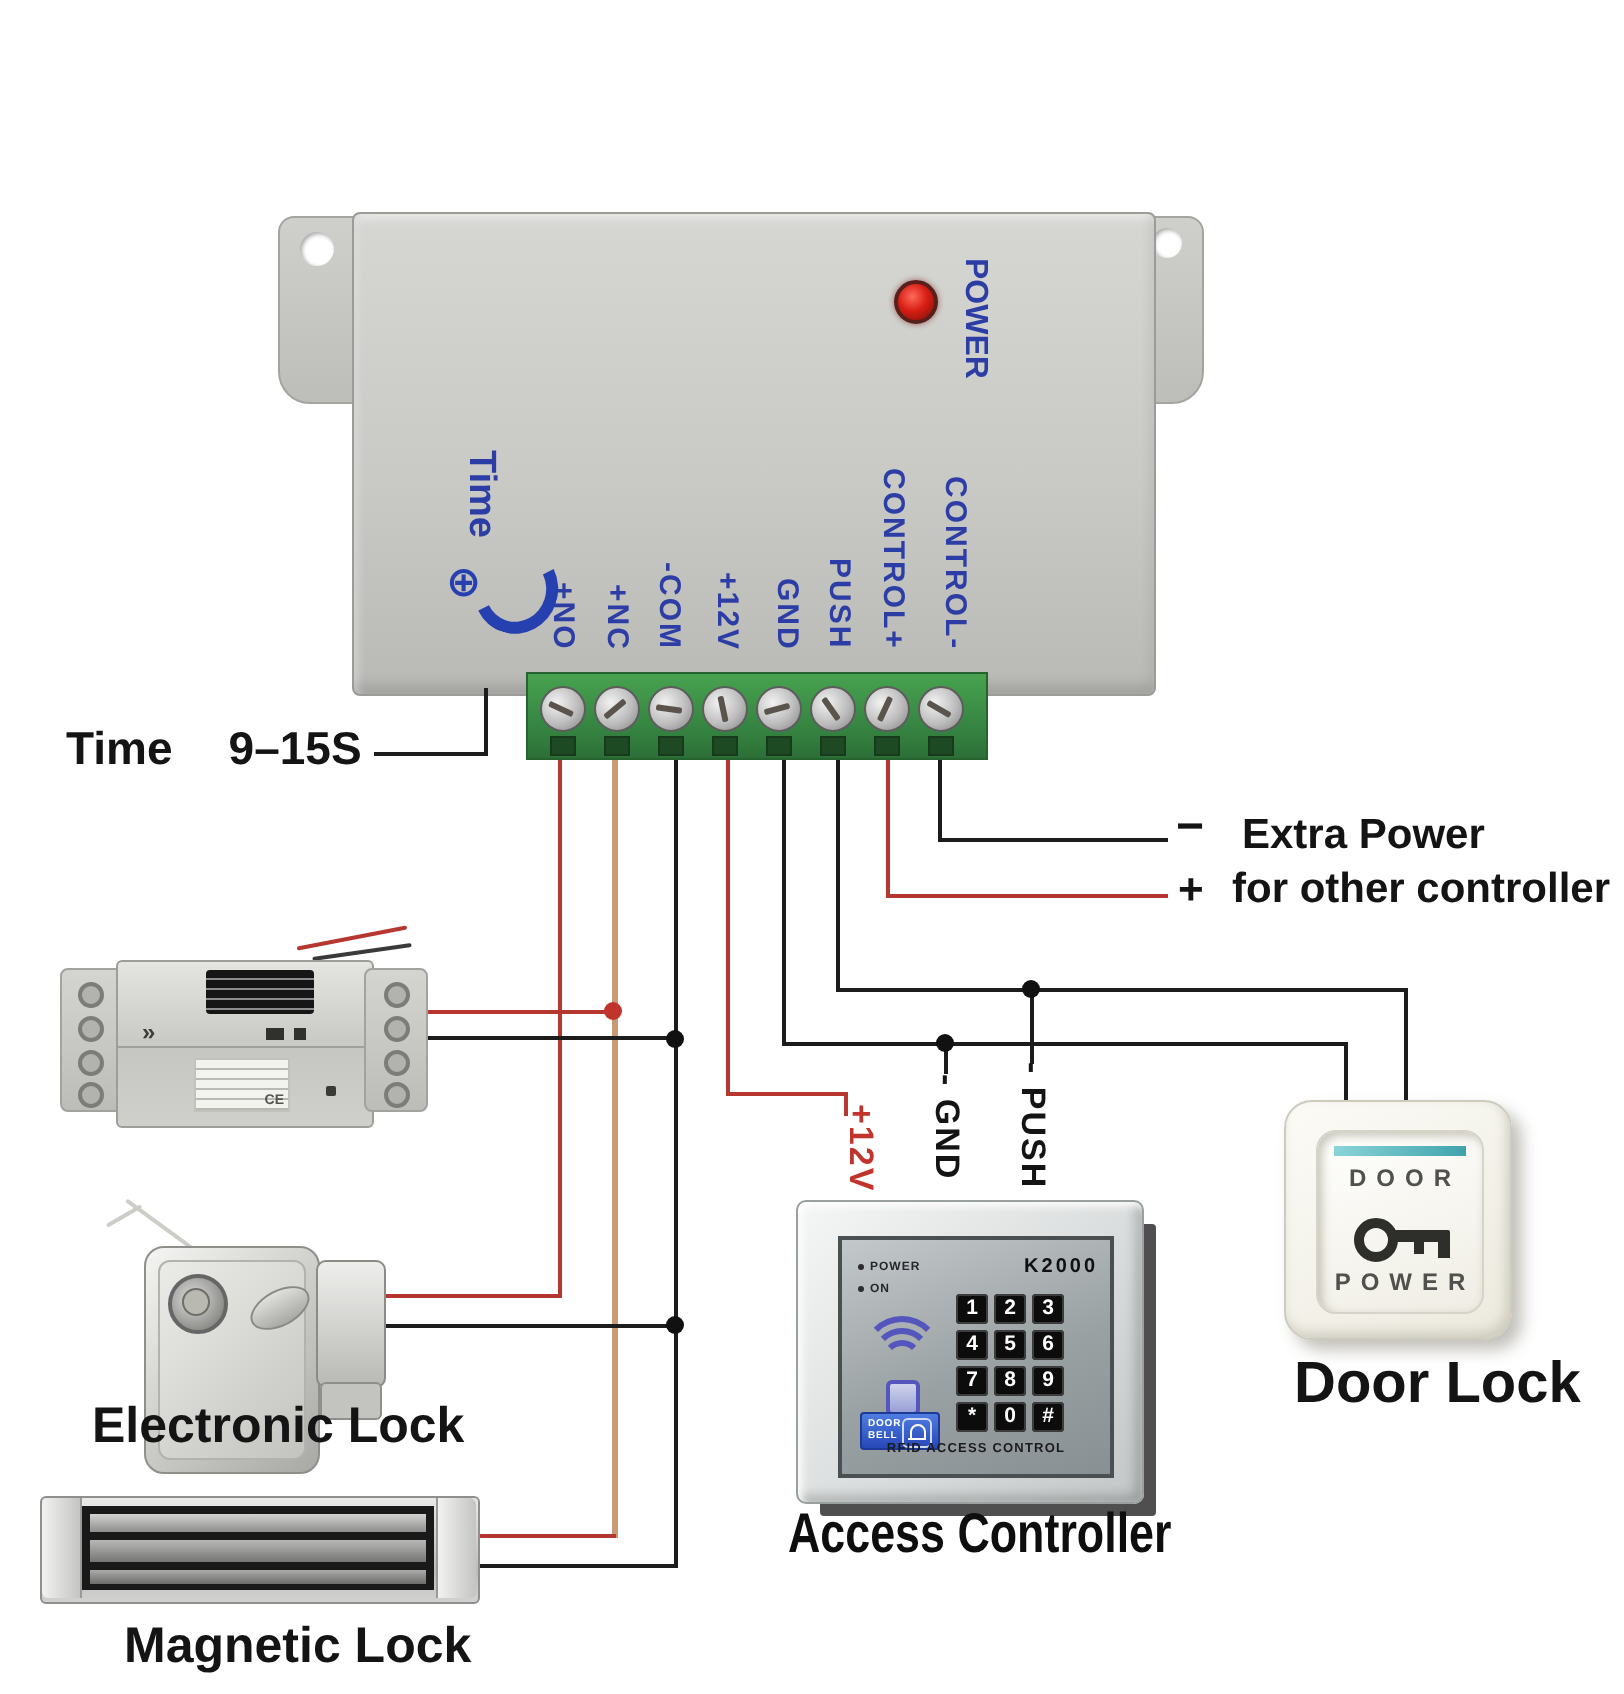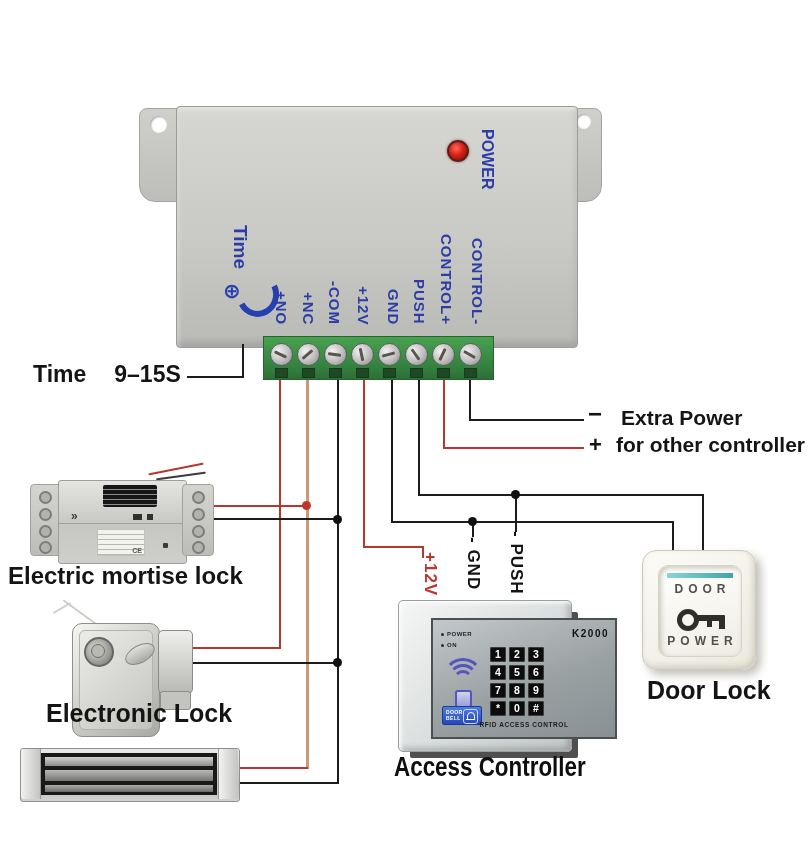--- a/index.html
+++ b/index.html
@@ -83,22 +83,22 @@
   .g-bar{left:0;top:2px;width:218px;height:52px;border:1px solid #8f8f8d;border-radius:3px;
          background:linear-gradient(180deg,#eaeae8 0%,#bcbcba 70%,#d2d2d0 100%);}
   .g-cap{top:0;width:19px;height:50px;background:linear-gradient(90deg,#f2f2f0,#c4c4c2);}
   .g-recess{left:20px;top:4px;width:176px;height:42px;background:#191919;}
   .g-strip{left:4px;width:168px;}
   
   .acc{left:398px;top:600px;width:172px;height:150px;border-radius:5px;z-index:10;
        background:linear-gradient(135deg,#f5f6f6 0%,#dadddd 55%,#c3c6c6 100%);
        border:1px solid #9aa0a0;box-shadow:9px 9px 0 -3px #4f4f4f, inset 2px 2px 4px #fff,
        inset -3px -3px 6px rgba(0,0,0,.22);}
-  .acc-panel{left:32px;top:17px;width:134px;height:117px;border:2px solid #4a4f52;
-             background:linear-gradient(160deg,#c3c8ca 0%,#9aa1a3 55%,#899093 100%);padding-left:48px;}
+  .acc-panel{left:20px;top:17px;width:134px;height:117px;border:2px solid #4a4f52;
+             background:linear-gradient(160deg,#c3c8ca 0%,#9aa1a3 55%,#899093 100%);}
   .ind{color:#25252c;font-size:6px;font-weight:bold;letter-spacing:.5px;}
   .ind .pip{display:inline-block;width:3px;height:3px;background:#2b2b33;border-radius:50%;
             vertical-align:middle;margin-right:3px;}
   .model{right:6px;top:8px;font-size:10px;font-weight:bold;color:#101014;letter-spacing:1.5px;}
   .arc{border:3px solid transparent;border-top-color:#5456be;border-radius:50%;}
   .cardicon{left:22px;top:70px;width:13px;height:14px;border:2px solid #5456be;border-radius:3px;
             background:linear-gradient(180deg,#cfd3ea,#9aa0d8);}
   .bellbtn{left:9px;top:86px;width:38px;height:17px;border-radius:2px;
            background:linear-gradient(180deg,#4f7de0,#2748b8);border:1px solid #1d3a99;}
   .belltxt{position:absolute;left:3px;top:2px;font-size:5px;line-height:6px;font-weight:bold;
@@ -269,21 +269,20 @@
       </div>
       <div class="abs" style="left:104px;top:62px;width:5px;height:5px;background:#3a3a36;border-radius:1px;"></div>
     </div>
     <div class="abs m-flange" style="left:152px;">
       <div class="abs m-hole" style="left:9px;top:6px;"></div>
       <div class="abs m-hole" style="left:9px;top:23px;"></div>
       <div class="abs m-hole" style="left:9px;top:40px;"></div>
       <div class="abs m-hole" style="left:9px;top:56px;"></div>
     </div>
   </div>
-  <div class="abs cap" style="left:8px;top:562px;font-size:24px;">Electric mortise lock</div>
 
   <div class="abs elock">
     <div class="abs e-wire" style="left:8px;top:12px;width:54px;transform:rotate(36deg);"></div>
     <div class="abs e-wire" style="left:2px;top:4px;width:20px;transform:rotate(-30deg);"></div>
     <div class="abs e-body">
       <div class="e-face"></div>
     </div>
     <div class="abs e-cyl"></div>
     <div class="abs e-cyl-in"></div>
     <div class="abs e-oval"></div>
@@ -296,20 +295,21 @@
     <div class="abs g-bar">
       <div class="abs g-cap" style="left:0;border-right:1px solid #9a9a98;border-radius:3px 0 0 3px;"></div>
       <div class="abs g-cap" style="left:197px;border-left:1px solid #9a9a98;border-radius:0 3px 3px 0;"></div>
       <div class="abs g-recess">
         <div class="abs g-strip" style="top:4px;height:9px;background:linear-gradient(180deg,#d2d2d0,#8e8e8c);"></div>
         <div class="abs g-strip" style="top:17px;height:11px;background:linear-gradient(180deg,#b8b8b6,#757573);"></div>
         <div class="abs g-strip" style="top:32px;height:7px;background:linear-gradient(180deg,#aaaaa8,#6c6c6a);"></div>
       </div>
     </div>
   </div>
+  <div class="abs cap" style="left:62px;top:809px;font-size:25px;">Magnetic Lock</div>
 
   <div class="abs acc">
     <div class="abs acc-panel">
       <div class="abs ind" style="left:8px;top:11px;"><span class="pip"></span><span>POWER</span></div>
       <div class="abs ind" style="left:8px;top:22px;"><span class="pip"></span><span>ON</span></div>
       <div class="abs model">K2000</div>
       <div class="abs arc" style="left:10px;top:38px;width:34px;height:34px;"></div>
       <div class="abs arc" style="left:15px;top:44px;width:24px;height:24px;"></div>
       <div class="abs arc" style="left:20px;top:50px;width:14px;height:14px;"></div>
       <div class="abs cardicon"></div>
@@ -346,15 +346,15 @@
       <div class="abs d-word" style="top:16px;">DOOR</div>
       <div class="abs d-key">
         <div class="abs d-ring"></div>
           <div class="abs d-stem"></div>
         <div class="abs d-tooth1"></div>
           <div class="abs d-tooth2"></div>
       </div>
       <div class="abs d-word" style="top:68px;">POWER</div>
     </div>
   </div>
-  <div class="abs cap" style="left:647px;top:676px;font-size:25px;">Door Lock</div>
+  <div class="abs cap" style="left:647px;top:676px;font-size:29px;">Door Lock</div>
 
 </div>
 
 </body></html>

